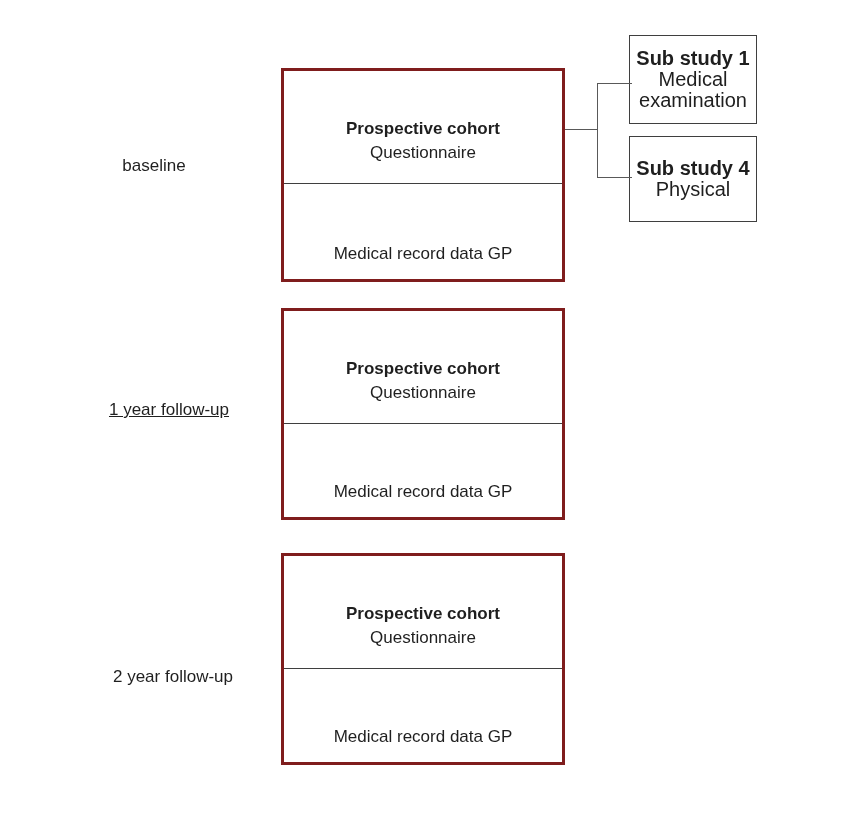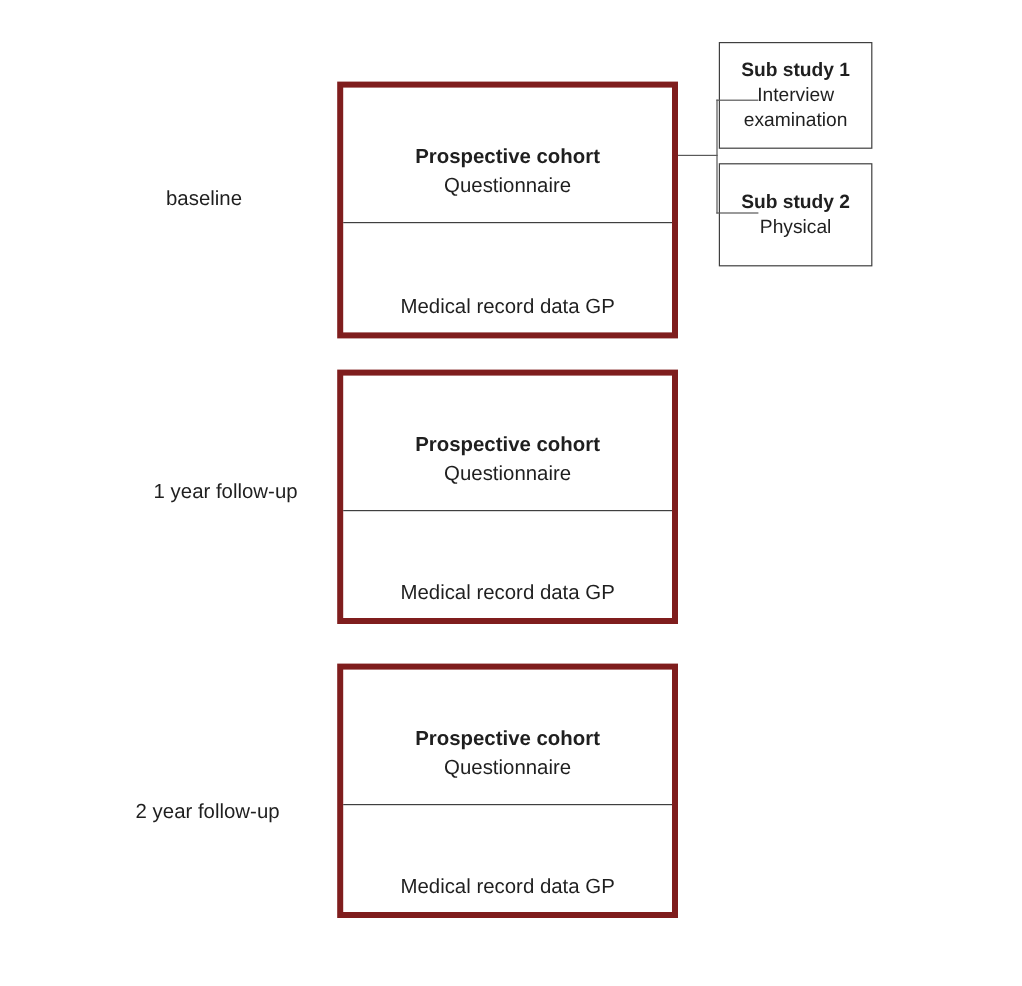--- a/index.html
+++ b/index.html
@@ -17,21 +17,21 @@
     width: 160px;
     text-align: center;
     font-size: 17px;
     line-height: 24px;
   }
   .cohort-box {
     position: absolute;
     left: 281px;
     width: 284px;
     box-sizing: border-box;
-    border: 5px solid #7f1d1d;
+    border: 3px solid #7f1d1d;
     background: #ffffff;
   }
   .compartment-top {
     box-sizing: border-box;
     height: 113px;
     border-bottom: 1px solid #3f3f3f;
     display: flex;
     flex-direction: column;
     justify-content: center;
     align-items: center;
@@ -48,47 +48,47 @@
     padding-bottom: 17px;
     text-align: center;
     font-size: 17px;
     line-height: 24px;
   }
   .box1 .compartment-bottom { height: 99px; }
   .box23 .compartment-bottom { height: 97px; }
   .cohort-title { font-weight: bold; }
   .sub-box {
     position: absolute;
-    left: 599px;
+    left: 629px;
     width: 128px;
     box-sizing: border-box;
     border: 1px solid #3f3f3f;
     background: #ffffff;
     display: flex;
     flex-direction: column;
     justify-content: center;
     align-items: center;
     text-align: center;
-    font-size: 16px;
+    font-size: 20px;
     line-height: 21px;
     padding: 2px 6px;
   }
   .sub-title { font-weight: bold; }
   .connector {
     position: absolute;
     background: #595959;
   }
 </style>
 </head>
 <body>
 
 <div id="canvas">
 
-  <div class="timepoint-label" style="left:90px; top:154px;">baseline</div>
-  <div class="timepoint-label" style="left:108px; top:398px;">1 year follow-up</div>
+  <div class="timepoint-label" style="left:74px; top:154px;">baseline</div>
+  <div class="timepoint-label" style="left:89px; top:398px;text-decoration:underline;">1 year follow-up</div>
   <div class="timepoint-label" style="left:93px; top:641px;margin-top:24px;">2 year follow-up</div>
 
   <div class="cohort-box box1" style="top:68px; height:214px;">
     <div class="compartment-top">
       <div class="cohort-title">Prospective cohort</div>
       <div class="cohort-subtitle">Questionnaire</div>
     </div>
     <div class="compartment-bottom">
       <div>Medical record data GP</div>
     </div>
@@ -109,25 +109,25 @@
       <div class="cohort-title">Prospective cohort</div>
       <div class="cohort-subtitle">Questionnaire</div>
     </div>
     <div class="compartment-bottom">
       <div>Medical record data GP</div>
     </div>
   </div>
 
   <div class="sub-box" style="top:35px; height:89px;">
     <div class="sub-title">Sub study 1</div>
-    <div class="sub-subtitle">Interview examination</div>
+    <div class="sub-subtitle">Medical examination</div>
   </div>
 
   <div class="sub-box" style="top:136px; height:86px;">
-    <div class="sub-title">Sub study 2</div>
+    <div class="sub-title">Sub study 4</div>
     <div class="sub-subtitle">Physical</div>
   </div>
 
   <div class="connector" style="left:565px; top:129px; width:33px; height:1px;"></div>
   <div class="connector" style="left:597px; top:83px; width:1px; height:95px;"></div>
   <div class="connector" style="left:597px; top:83px; width:35px; height:1px;"></div>
   <div class="connector" style="left:597px; top:177px; width:35px; height:1px;"></div>
 
 </div>
 

